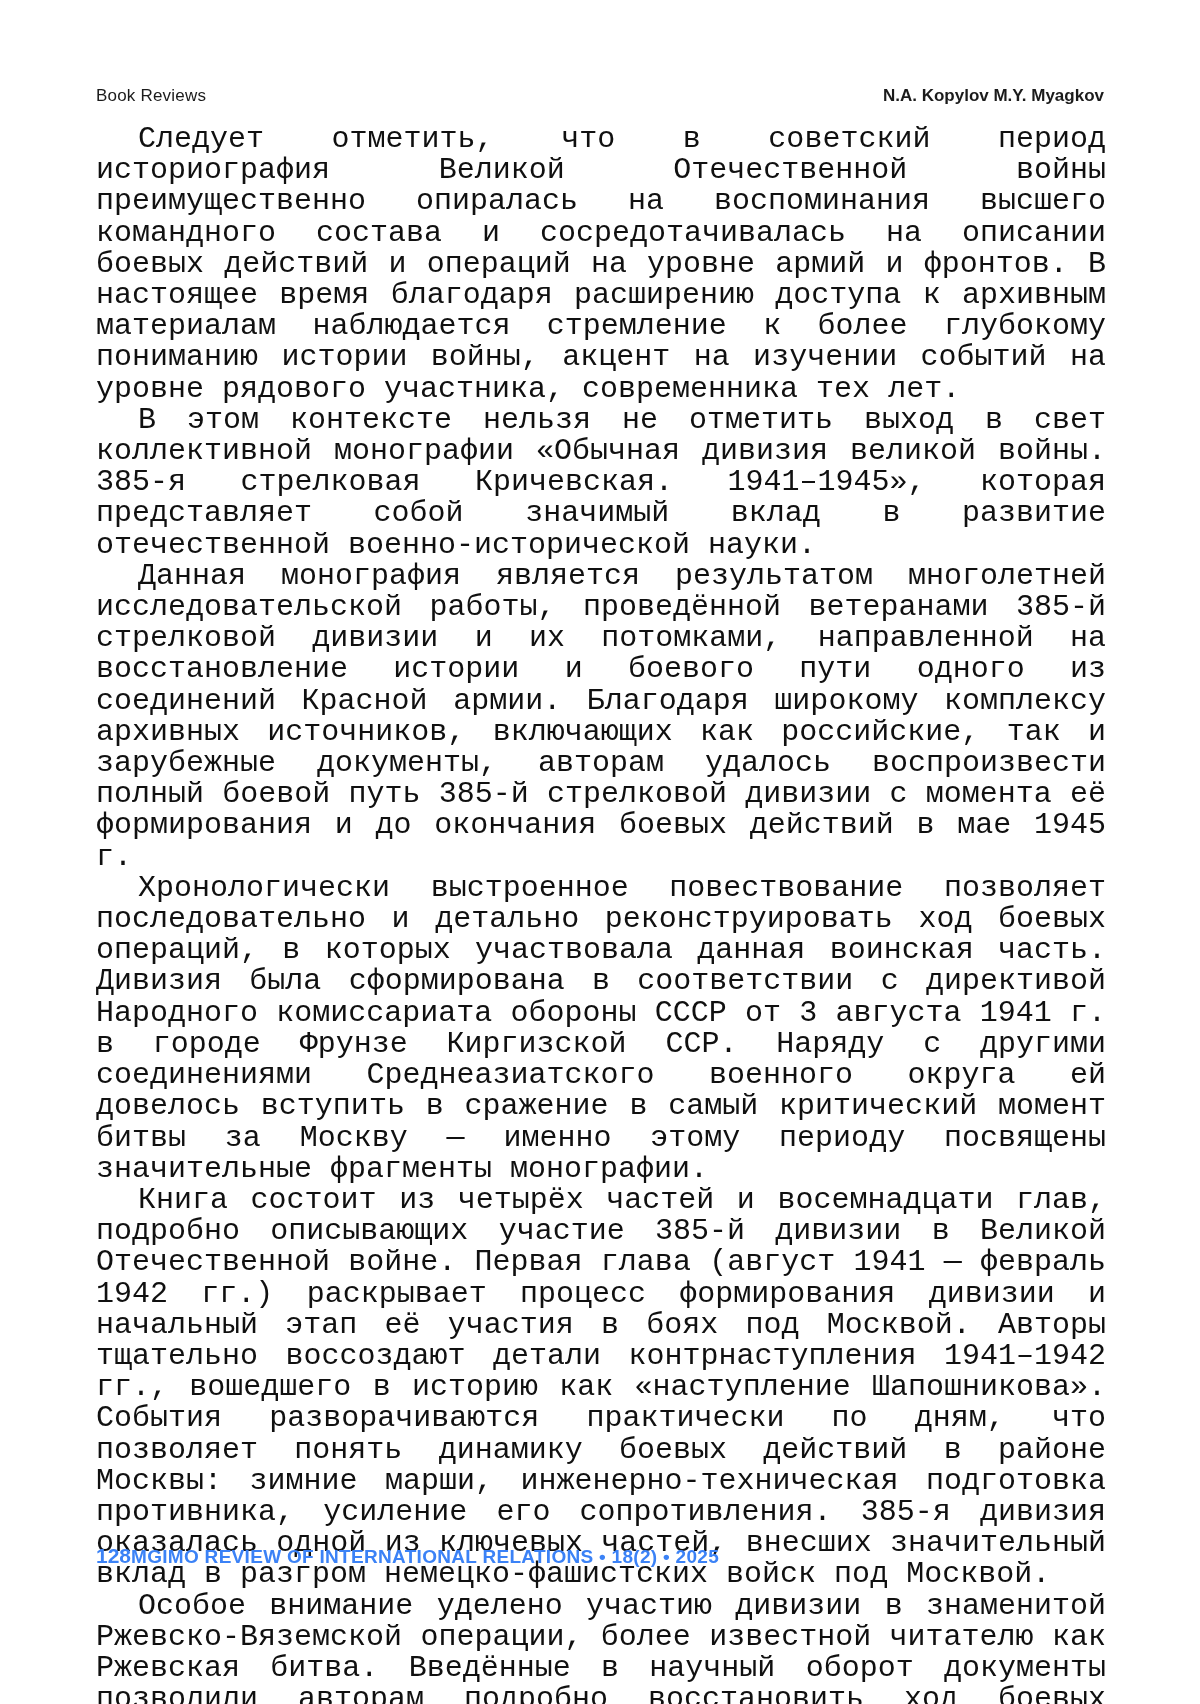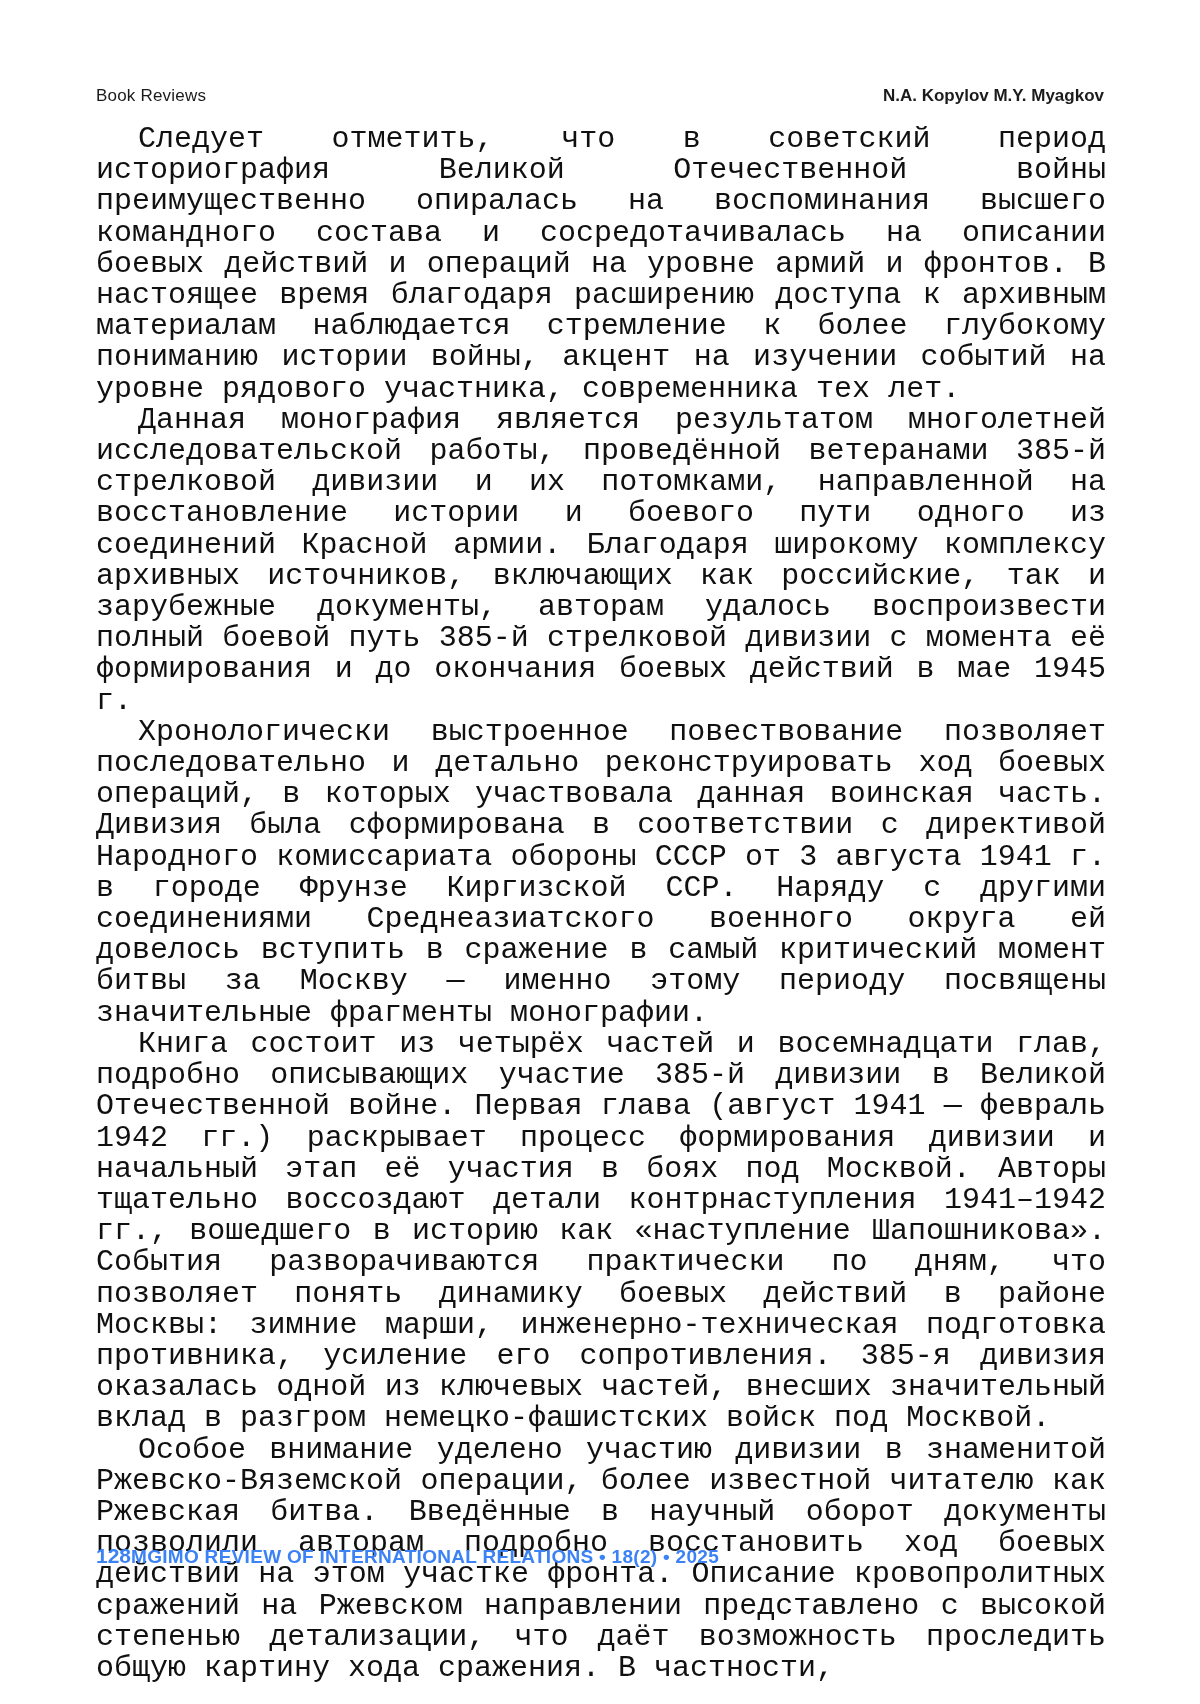--- a/index.html
+++ b/index.html
@@ -76,20 +76,21 @@
 
 <div class="page">
 
   <div class="page-header">
     <span class="header-left">Book Reviews</span>
     <span class="header-right">N.A. Kopylov M.Y. Myagkov</span>
   </div>
 
   <div class="article">
     <p>Следует отметить, что в советский период историография Великой Отечественной войны преимущественно опиралась на воспоминания высшего командного состава и сосредотачивалась на описании боевых действий и операций на уровне армий и фронтов. В настоящее время благодаря расширению доступа к архивным материалам наблюдается стремление к более глубокому пониманию истории войны, акцент на изучении событий на уровне рядового участника, современника тех лет.</p>
+    <p>В этом контексте нельзя не отметить выход в свет коллективной монографии «Обычная дивизия великой войны. 385-я стрелковая Кричевская. 1941–1945», которая представляет собой значимый вклад в развитие отечественной военно-исторической науки.</p>
     <p>Данная монография является результатом многолетней исследовательской работы, проведённой ветеранами 385-й стрелковой дивизии и их потомками, направленной на восстановление истории и боевого пути одного из соединений Красной армии. Благодаря широкому комплексу архивных источников, включающих как российские, так и зарубежные документы, авторам удалось воспроизвести полный боевой путь 385-й стрелковой дивизии с момента её формирования и до окончания боевых действий в мае 1945 г.</p>
     <p>Хронологически выстроенное повествование позволяет последовательно и детально реконструировать ход боевых операций, в которых участвовала данная воинская часть. Дивизия была сформирована в соответствии с директивой Народного комиссариата обороны СССР от 3 августа 1941 г. в городе Фрунзе Киргизской ССР. Наряду с другими соединениями Среднеазиатского военного округа ей довелось вступить в сражение в самый критический момент битвы за Москву — именно этому периоду посвящены значительные фрагменты монографии.</p>
     <p>Книга состоит из четырёх частей и восемнадцати глав, подробно описывающих участие 385-й дивизии в Великой Отечественной войне. Первая глава (август 1941 — февраль 1942 гг.) раскрывает процесс формирования дивизии и начальный этап её участия в боях под Москвой. Авторы тщательно воссоздают детали контрнаступления 1941–1942 гг., вошедшего в историю как «наступление Шапошникова». События разворачиваются практически по дням, что позволяет понять динамику боевых действий в районе Москвы: зимние марши, инженерно-техническая подготовка противника, усиление его сопротивления. 385-я дивизия оказалась одной из ключевых частей, внесших значительный вклад в разгром немецко-фашистских войск под Москвой.</p>
     <p>Особое внимание уделено участию дивизии в знаменитой Ржевско-Вяземской операции, более известной читателю как Ржевская битва. Введённые в научный оборот документы позволили авторам подробно восстановить ход боевых действий на этом участке фронта. Описание кровопролитных сражений на Ржевском направлении представлено с высокой степенью детализации, что даёт возможность проследить общую картину хода сражения. В частности,</p>
   </div>
 
   <div class="page-footer">
     <span class="page-number">128</span>
     <span class="journal-title">MGIMO REVIEW OF INTERNATIONAL RELATIONS  •  18(2) • 2025</span>
   </div>

